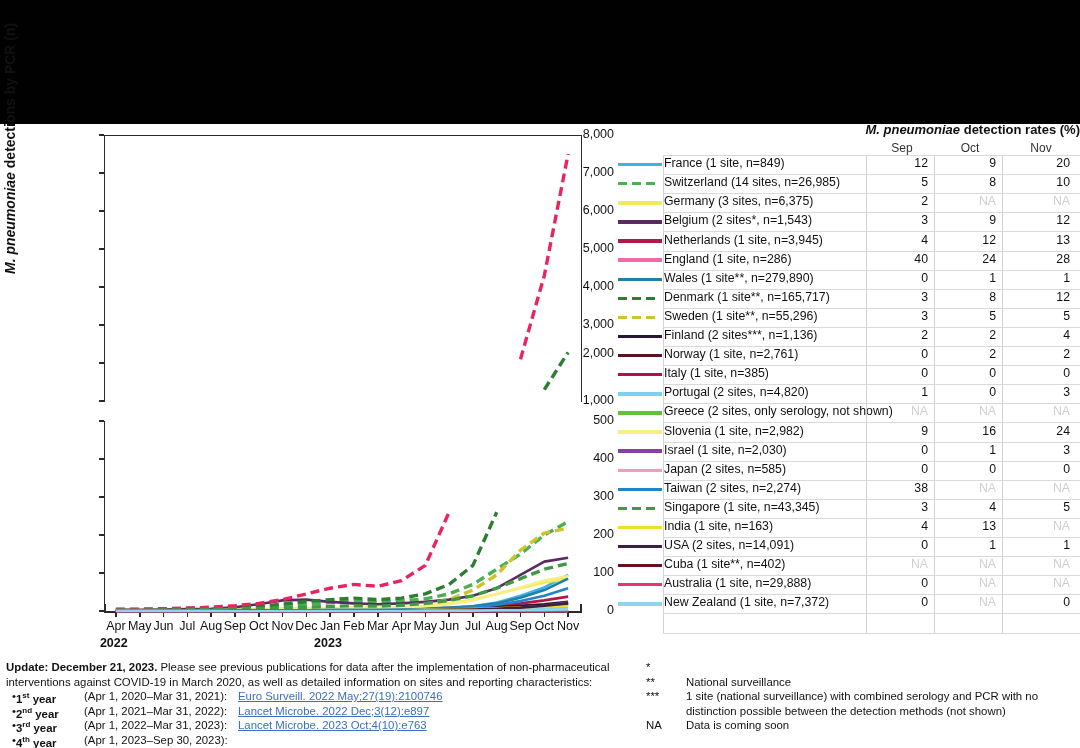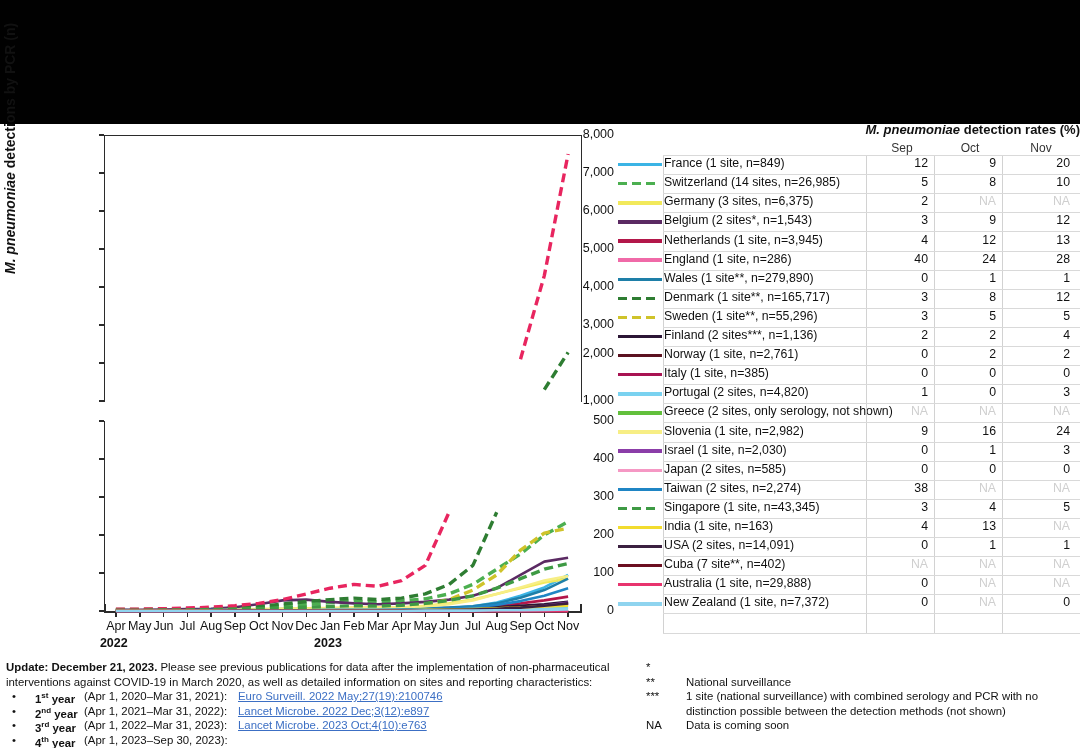--- a/index.html
+++ b/index.html
@@ -77,21 +77,21 @@
   .cell.na{color:#cfcfcf;}
   .gridv{position:absolute;top:41px;width:1px;background:#d2d2d2;}
   .gridh{position:absolute;left:49px;right:0;height:1px;background:#d9d9d9;}
 
   
   .footer{position:absolute;left:0;top:654px;width:1080px;height:94px;}
   .fl{position:absolute;left:6px;top:6px;width:610px;font-size:11.4px;color:#111;line-height:14.6px;}
   .fl b{font-weight:bold;}
   .bl{position:relative;padding-left:22px;height:14.6px;white-space:nowrap;}
   .bl .bullet{position:absolute;left:6px;top:0px;}
-  .bl .yr{position:absolute;left:29px;top:0;font-weight:bold;width:52px;}
+  .bl .yr{position:absolute;left:10px;top:0;font-weight:bold;width:52px;}
   .bl .rng{position:absolute;left:78px;top:0;}
   .bl a{position:absolute;left:232px;top:0;color:#3C6FC4;text-decoration:underline;}
   sup{font-size:8px;vertical-align:super;}
 
   .fr{position:absolute;left:646px;top:6px;width:430px;font-size:11.4px;color:#111;line-height:14.6px;}
   .fnote{position:relative;padding-left:40px;min-height:14.6px;}
   .fnote .mk{position:absolute;left:0;top:0;width:34px;text-align:left;}
   .dashmark{position:absolute;left:0px;top:5px;}
   .dashmark i{display:inline-block;width:9px;height:3.4px;background:#111;margin-right:4px;}
 </style>
@@ -380,21 +380,21 @@
         </div>
         <div class="row">
           <div class="swatch" style="background: rgb(59, 32, 64);"></div>
           <div class="cname">USA (2 sites, n=14,091)</div>
           <div class="cell" style="left: 256px; width: 58px;">0</div>
           <div class="cell" style="left: 324px; width: 58px;">1</div>
           <div class="cell" style="left: 392px; width: 64px;">1</div>
         </div>
         <div class="row">
           <div class="swatch" style="background: rgb(107, 15, 32);"></div>
-          <div class="cname">Cuba (7 site**, n=402)</div>
+          <div class="cname">Cuba (1 site**, n=402)</div>
           <div class="cell na" style="left: 256px; width: 58px;">NA</div>
           <div class="cell na" style="left: 324px; width: 58px;">NA</div>
           <div class="cell na" style="left: 392px; width: 64px;">NA</div>
         </div>
         <div class="row">
           <div class="swatch" style="background: rgb(232, 52, 110);"></div>
           <div class="cname">Australia (1 site, n=29,888)</div>
           <div class="cell" style="left: 256px; width: 58px;">0</div>
           <div class="cell na" style="left: 324px; width: 58px;">NA</div>
           <div class="cell na" style="left: 392px; width: 64px;">NA</div>

